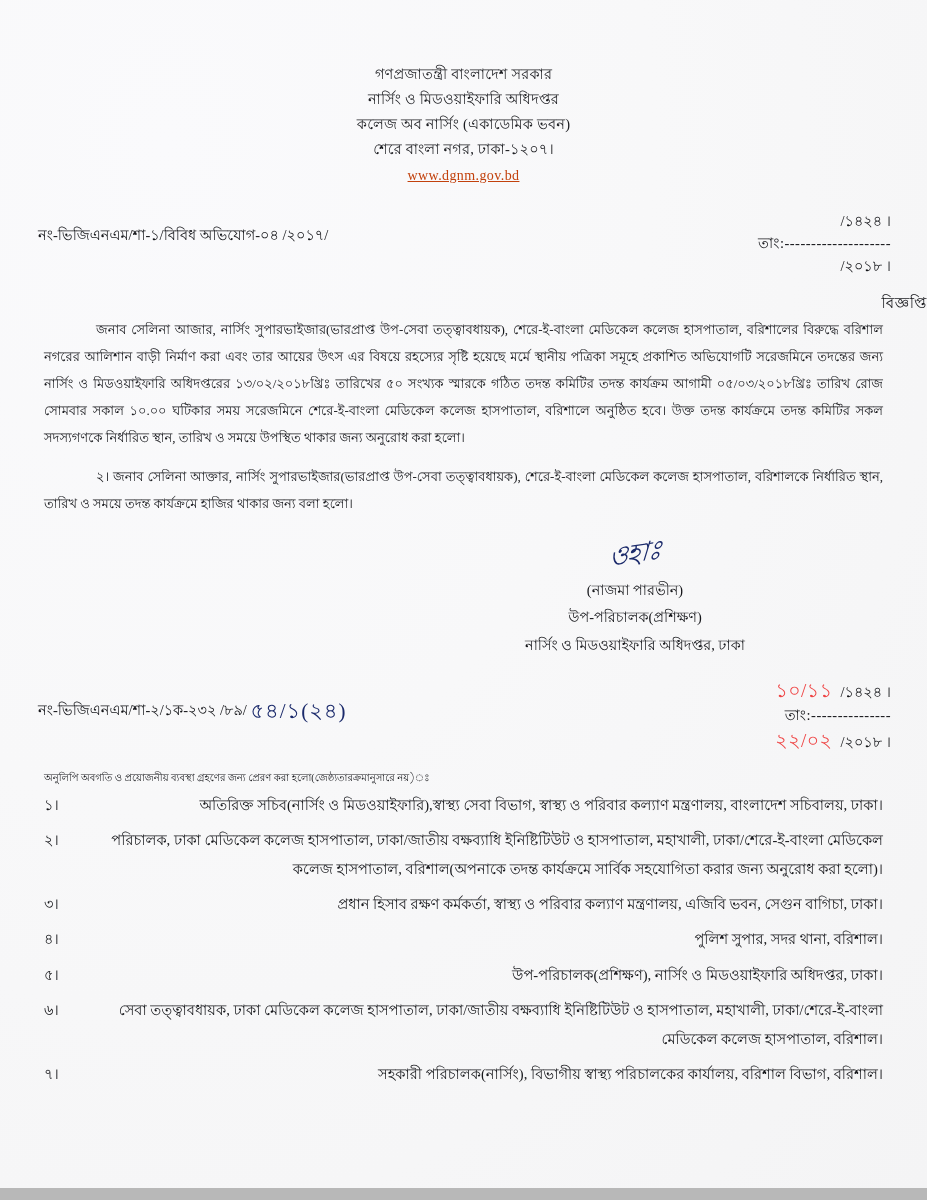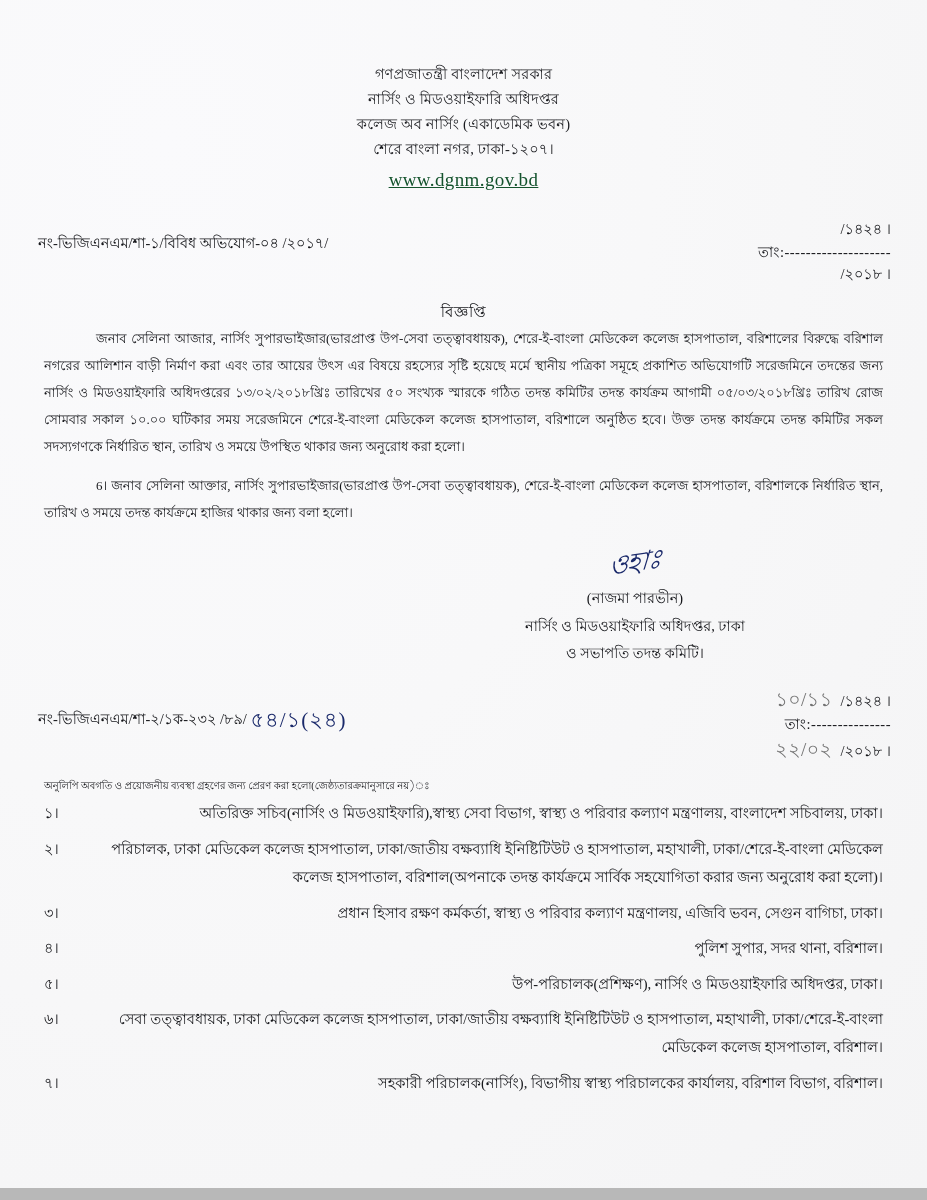--- a/index.html
+++ b/index.html
@@ -32,23 +32,23 @@
   
   .header {
     text-align: center;
     margin-top: 62px;
     line-height: 1.72;
     font-size: 14.5px;
     letter-spacing: 0.2px;
   }
   .header div { color: #1b1c20; }
   .header .site {
-    color: #14532d;
+    color: #c2410c;
     text-decoration: underline;
-    font-size: 19px;
+    font-size: 14px;
     letter-spacing: 0.4px;
     margin-top: 2px;
     display: inline-block;
   }
 
   
   .memoline {
     margin-top: 22px;
     padding: 0 36px 0 38px;
     display: flex;
@@ -62,21 +62,21 @@
     line-height: 1.55;
     font-size: 14.5px;
     min-width: 112px;
   }
   .memo-right .l1 { text-align: right; }
   .memo-right .l2 { letter-spacing: 0.5px; }
   .memo-right .l3 { text-align: right; }
 
   
   .doc-title {
-    text-align: center;
+    text-align: right;
     font-size: 15px;
     margin-top: 14px;
     letter-spacing: 0.6px;
   }
 
   
   .body {
     padding: 0 44px 0 44px;
     font-size: 13px;
     line-height: 2.08;
@@ -131,21 +131,21 @@
     line-height: 1.5;
     font-size: 14.5px;
   }
   .memo2-right .row {
     display: flex;
     justify-content: flex-end;
     gap: 8px;
     align-items: baseline;
   }
   .memo2-right .handdate {
-    color: #737373;
+    color: #ef4444;
     font-size: 19px;
     letter-spacing: 0.5px;
   }
   .memo2-right .dots { letter-spacing: 0.5px; }
 
   
   .dist-intro {
     padding: 0 44px;
     margin-top: 12px;
     font-size: 10px;
@@ -196,28 +196,28 @@
         <div class="l1">/১৪২৪ ।</div>
         <div class="l2">তাং:--------------------</div>
         <div class="l3">/২০১৮ ।</div>
       </div>
     </div>
 
     <div class="doc-title">বিজ্ঞপ্তি</div>
 
     <div class="body">
       <p class="indent">জনাব সেলিনা আজার, নার্সিং সুপারভাইজার(ভারপ্রাপ্ত উপ-সেবা তত্ত্বাবধায়ক), শেরে-ই-বাংলা মেডিকেল কলেজ হাসপাতাল, বরিশালের বিরুদ্ধে বরিশাল নগরের আলিশান বাড়ী নির্মাণ করা এবং তার আয়ের উৎস এর বিষয়ে রহস্যের সৃষ্টি হয়েছে মর্মে স্থানীয় পত্রিকা সমূহে প্রকাশিত অভিযোগটি সরেজমিনে তদন্তের জন্য নার্সিং ও মিডওয়াইফারি অধিদপ্তরের ১৩/০২/২০১৮খ্রিঃ তারিখের ৫০ সংখ্যক স্মারকে গঠিত তদন্ত কমিটির তদন্ত কার্যক্রম আগামী ০৫/০৩/২০১৮খ্রিঃ তারিখ রোজ সোমবার সকাল ১০.০০ ঘটিকার সময় সরেজমিনে শেরে-ই-বাংলা মেডিকেল কলেজ হাসপাতাল, বরিশালে অনুষ্ঠিত হবে। উক্ত তদন্ত কার্যক্রমে তদন্ত কমিটির সকল সদস্যগণকে নির্ধারিত স্থান, তারিখ ও সময়ে উপস্থিত থাকার জন্য অনুরোধ করা হলো।</p>
-      <p class="indent">6। জনাব সেলিনা আক্তার, নার্সিং সুপারভাইজার(ভারপ্রাপ্ত উপ-সেবা তত্ত্বাবধায়ক), শেরে-ই-বাংলা মেডিকেল কলেজ হাসপাতাল, বরিশালকে নির্ধারিত স্থান, তারিখ ও সময়ে তদন্ত কার্যক্রমে হাজির থাকার জন্য বলা হলো।</p>
+      <p class="indent">২। জনাব সেলিনা আক্তার, নার্সিং সুপারভাইজার(ভারপ্রাপ্ত উপ-সেবা তত্ত্বাবধায়ক), শেরে-ই-বাংলা মেডিকেল কলেজ হাসপাতাল, বরিশালকে নির্ধারিত স্থান, তারিখ ও সময়ে তদন্ত কার্যক্রমে হাজির থাকার জন্য বলা হলো।</p>
     </div>
 
     <div class="sig1">
       <div class="scribble1">ওহাঃ</div>
       <div>(নাজমা পারভীন)</div>
+      <div>উপ-পরিচালক(প্রশিক্ষণ)</div>
       <div>নার্সিং ও মিডওয়াইফারি অধিদপ্তর, ঢাকা</div>
-      <div>ও সভাপতি তদন্ত কমিটি।</div>
     </div>
 
     <div class="memo2">
       <div class="memo2-left">
         <span>নং-ভিজিএনএম/শা-২/১ক-২৩২ /৮৯/</span>
         <span class="hand">৫৪/১(২৪)</span>
       </div>
       <div class="memo2-right">
         <div class="row">
           <span class="handdate">১০/১১</span>

